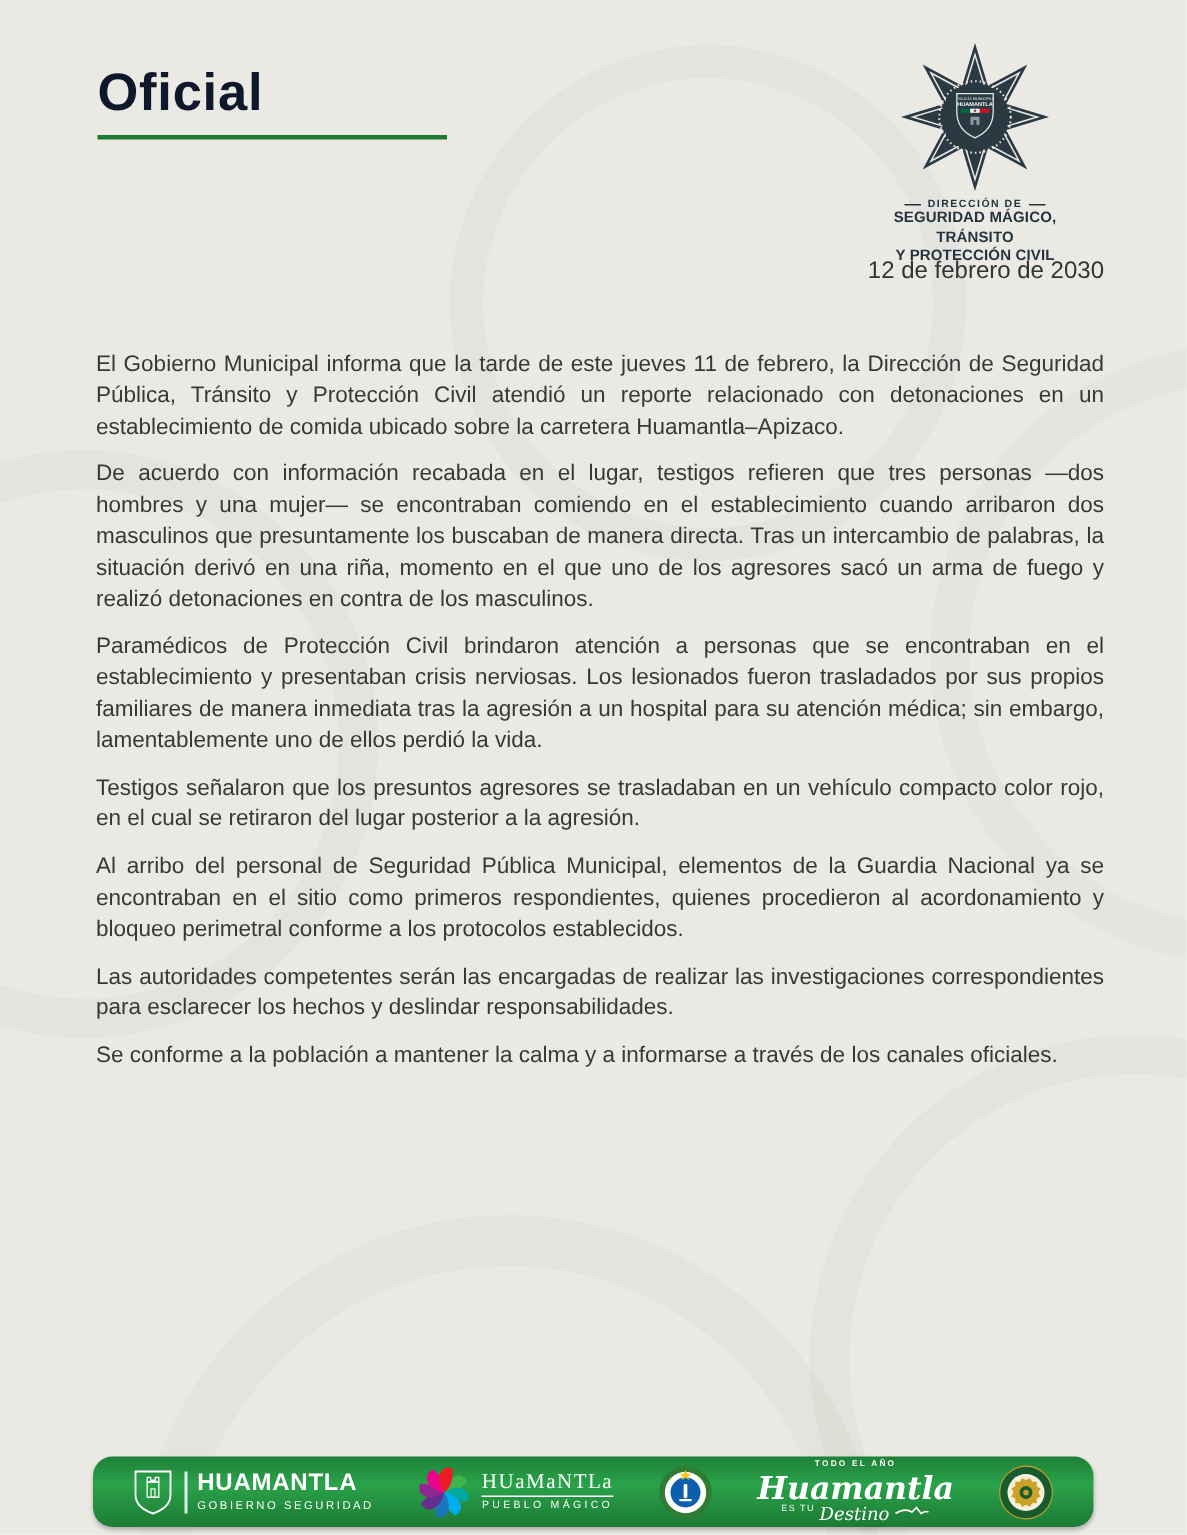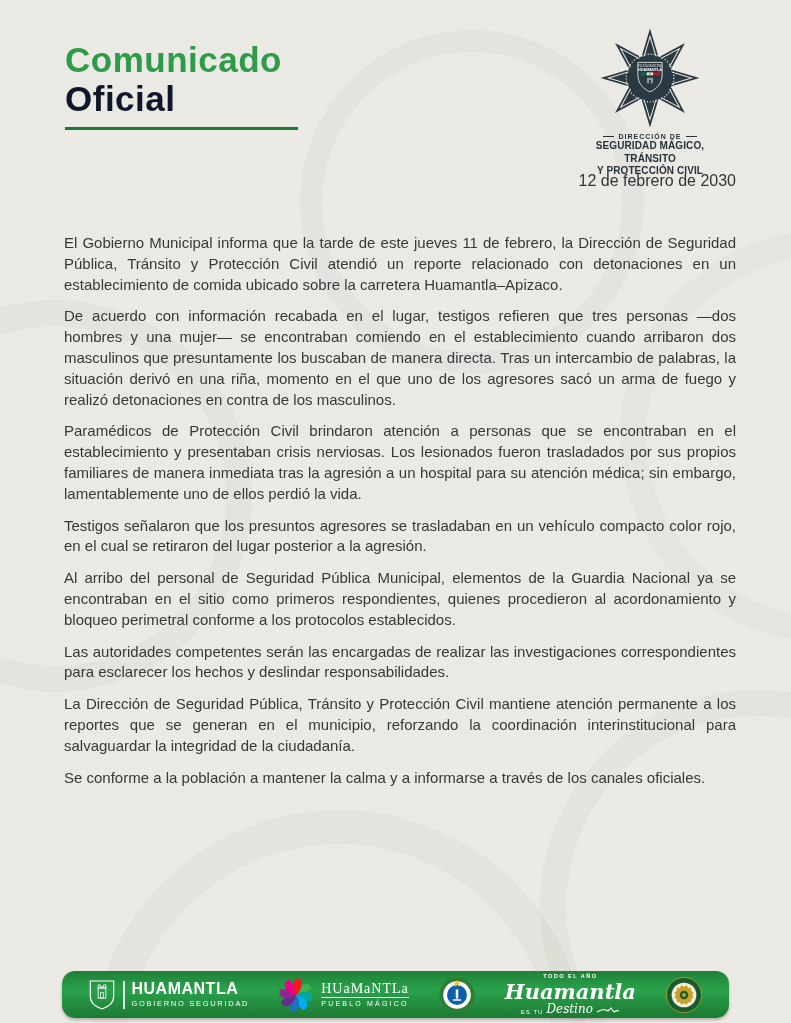--- a/index.html
+++ b/index.html
@@ -60,36 +60,35 @@
   .sep{width:1.5px;height:28px;background:rgba(255,255,255,0.85);}
   .g1{font-size:16px;font-weight:800;letter-spacing:0.5px;line-height:1;}
   .g2{font-size:7.5px;letter-spacing:1.7px;margin-top:2px;}
   .p1{font-family:"Liberation Serif","DejaVu Serif",serif;font-size:14px;letter-spacing:1px;
       border-bottom:1px solid #fff;padding-bottom:1px;line-height:1;}
   .p2{font-size:7px;letter-spacing:2.2px;margin-top:2px;text-align:center;}
   .destino{display:block;text-align:center;line-height:1;}
   .d0{font-size:5.5px;font-weight:bold;letter-spacing:1.5px;}
   .d1{font-family:"DejaVu Serif","Liberation Serif",serif;font-style:italic;font-weight:bold;
       font-size:21px;margin-top:1px;}
-  .d2{font-size:6px;letter-spacing:1px;margin-top:1px;display:flex;align-items:flex-end;justify-content:center;gap:3px;}
+  .d2{font-size:6px;letter-spacing:1px;margin-top:1px;display:flex;align-items:flex-start;justify-content:center;gap:3px;}
   .d2 .script{font-family:"DejaVu Serif","Liberation Serif",serif;font-style:italic;font-size:12px;letter-spacing:0;}
 </style>
 </head>
 <body>
 
 <div class="page">
 
   <div class="wm wm1"></div>
   <div class="wm wm2"></div>
   <div class="wm wm3"></div>
   <div class="wm wm4"></div>
   <div class="wm wm5"></div>
 
   <div class="title-block">
-    <div class="title-1">Comunicado</div>
     <div class="title-2">Oficial</div>
     <div class="title-underline"></div>
   </div>
 
   <div class="badge-block">
     <svg class="star" width="104" height="104" viewBox="0 0 120 120">
       <polygon fill="#2b3943" points="60,3 69.95,36 100.3,19.7 84,50.05 117,60 84,69.95 100.3,100.3 69.95,84 60,117 50.05,84 19.7,100.3 36,69.95 3,60 36,50.05 19.7,19.7 50.05,36"></polygon>
       <polygon fill="none" stroke="#e8e7e2" stroke-width="1.4" transform="translate(60 60) scale(0.84) translate(-60 -60)" points="60,3 69.95,36 100.3,19.7 84,50.05 117,60 84,69.95 100.3,100.3 69.95,84 60,117 50.05,84 19.7,100.3 36,69.95 3,60 36,50.05 19.7,19.7 50.05,36"></polygon>
       <circle cx="60" cy="60" r="26" fill="#2b3943"></circle>
       <circle cx="60" cy="60" r="27.5" fill="none" stroke="#e8e7e2" stroke-width="1.6" stroke-dasharray="1.2,2.3"></circle>
@@ -118,21 +117,20 @@
 
   <div class="doc-date">12 de febrero de 2030</div>
 
   <main class="body-text">
     <p>El Gobierno Municipal informa que la tarde de este jueves 11 de febrero, la Dirección de Seguridad Pública, Tránsito y Protección Civil atendió un reporte relacionado con detonaciones en un establecimiento de comida ubicado sobre la carretera Huamantla–Apizaco.</p>
     <p>De acuerdo con información recabada en el lugar, testigos refieren que tres personas —dos hombres y una mujer— se encontraban comiendo en el establecimiento cuando arribaron dos masculinos que presuntamente los buscaban de manera directa. Tras un intercambio de palabras, la situación derivó en una riña, momento en el que uno de los agresores sacó un arma de fuego y realizó detonaciones en contra de los masculinos.</p>
     <p>Paramédicos de Protección Civil brindaron atención a personas que se encontraban en el establecimiento y presentaban crisis nerviosas. Los lesionados fueron trasladados por sus propios familiares de manera inmediata tras la agresión a un hospital para su atención médica; sin embargo, lamentablemente uno de ellos perdió la vida.</p>
     <p>Testigos señalaron que los presuntos agresores se trasladaban en un vehículo compacto color rojo, en el cual se retiraron del lugar posterior a la agresión.</p>
     <p>Al arribo del personal de Seguridad Pública Municipal, elementos de la Guardia Nacional ya se encontraban en el sitio como primeros respondientes, quienes procedieron al acordonamiento y bloqueo perimetral conforme a los protocolos establecidos.</p>
     <p>Las autoridades competentes serán las encargadas de realizar las investigaciones correspondientes para esclarecer los hechos y deslindar responsabilidades.</p>
-    <p>La Dirección de Seguridad Pública, Tránsito y Protección Civil mantiene atención permanente a los reportes que se generan en el municipio, reforzando la coordinación interinstitucional para salvaguardar la integridad de la ciudadanía.</p>
     <p>Se conforme a la población a mantener la calma y a informarse a través de los canales oficiales.</p>
   </main>
 
 
   <footer class="footer-bar">
 
     <div class="logo">
       <svg width="28" height="34" viewBox="0 0 36 42">
         <path d="M3,3 h30 v20 c0,9 -7.5,13.5 -15,16 c-7.5,-2.5 -15,-7 -15,-16 z" fill="none" stroke="#fff" stroke-width="1.6"></path>
         <path d="M13,12 v-4 h3 v2.5 h4 v-2.5 h3 v4 h-10 z" fill="none" stroke="#fff" stroke-width="1.1"></path>

